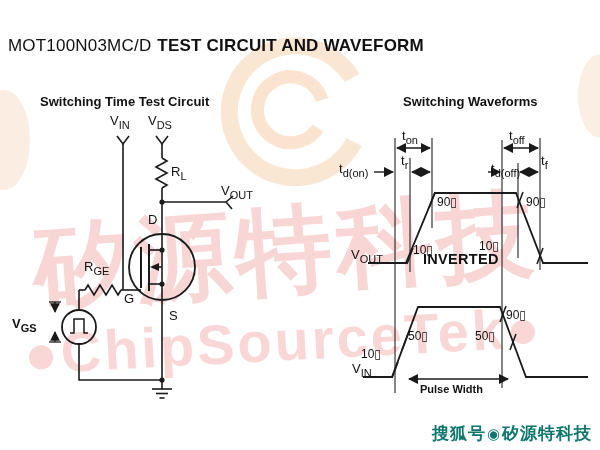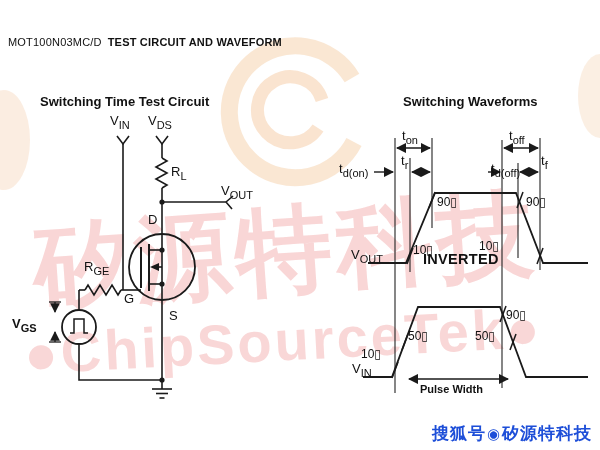--- a/index.html
+++ b/index.html
@@ -16,31 +16,31 @@
     font-size:96px;font-weight:700;letter-spacing:5px;white-space:nowrap;
     color:rgba(236,130,130,0.33);transform:rotate(-4deg);transform-origin:left center;
   }
   .wm-en{
     position:absolute;left:24px;top:322px;z-index:0;
     font-size:56px;font-weight:700;letter-spacing:3px;white-space:nowrap;
     color:rgba(240,150,150,0.38);transform:rotate(-3deg);transform-origin:left center;
   }
   .wm-footer{
     position:absolute;right:8px;top:422px;z-index:3;
-    font-size:17px;font-weight:700;letter-spacing:1px;color:#1d4ed8;white-space:nowrap;
+    font-size:17px;font-weight:700;letter-spacing:1px;color:#0f766e;white-space:nowrap;
   }
   .wm-footer .logo{font-size:15px;padding:0 1px;}
   
   .art{position:absolute;left:0;top:0;z-index:1;}
   
   .lbl{position:absolute;z-index:2;font-size:13px;line-height:15px;white-space:nowrap;color:#111;}
   .lbl sub{font-size:11px;line-height:8px;}
   .pct{font-size:12px;line-height:13px;}
   .hdg{font-weight:700;font-size:13px;text-align:center;}
-  .title{position:absolute;left:8px;top:36px;z-index:2;font-size:11px;white-space:nowrap;}
+  .title{position:absolute;left:8px;top:36px;z-index:2;font-size:17px;white-space:nowrap;}
   .title .model{font-weight:400;letter-spacing:0.2px;}
   .title .rest{font-weight:700;margin-left:6px;letter-spacing:0.2px;}
   .big{font-weight:700;font-size:14.5px;letter-spacing:0.3px;}
   .pw{font-weight:700;font-size:11px;}
 </style>
 </head>
 <body>
 
 <svg class="wm-svg" width="600" height="450">
   <path d="M 352 78 A 66 66 0 1 0 354 142" stroke="#f6cfa8" stroke-width="17" fill="none" opacity="0.5"></path>

